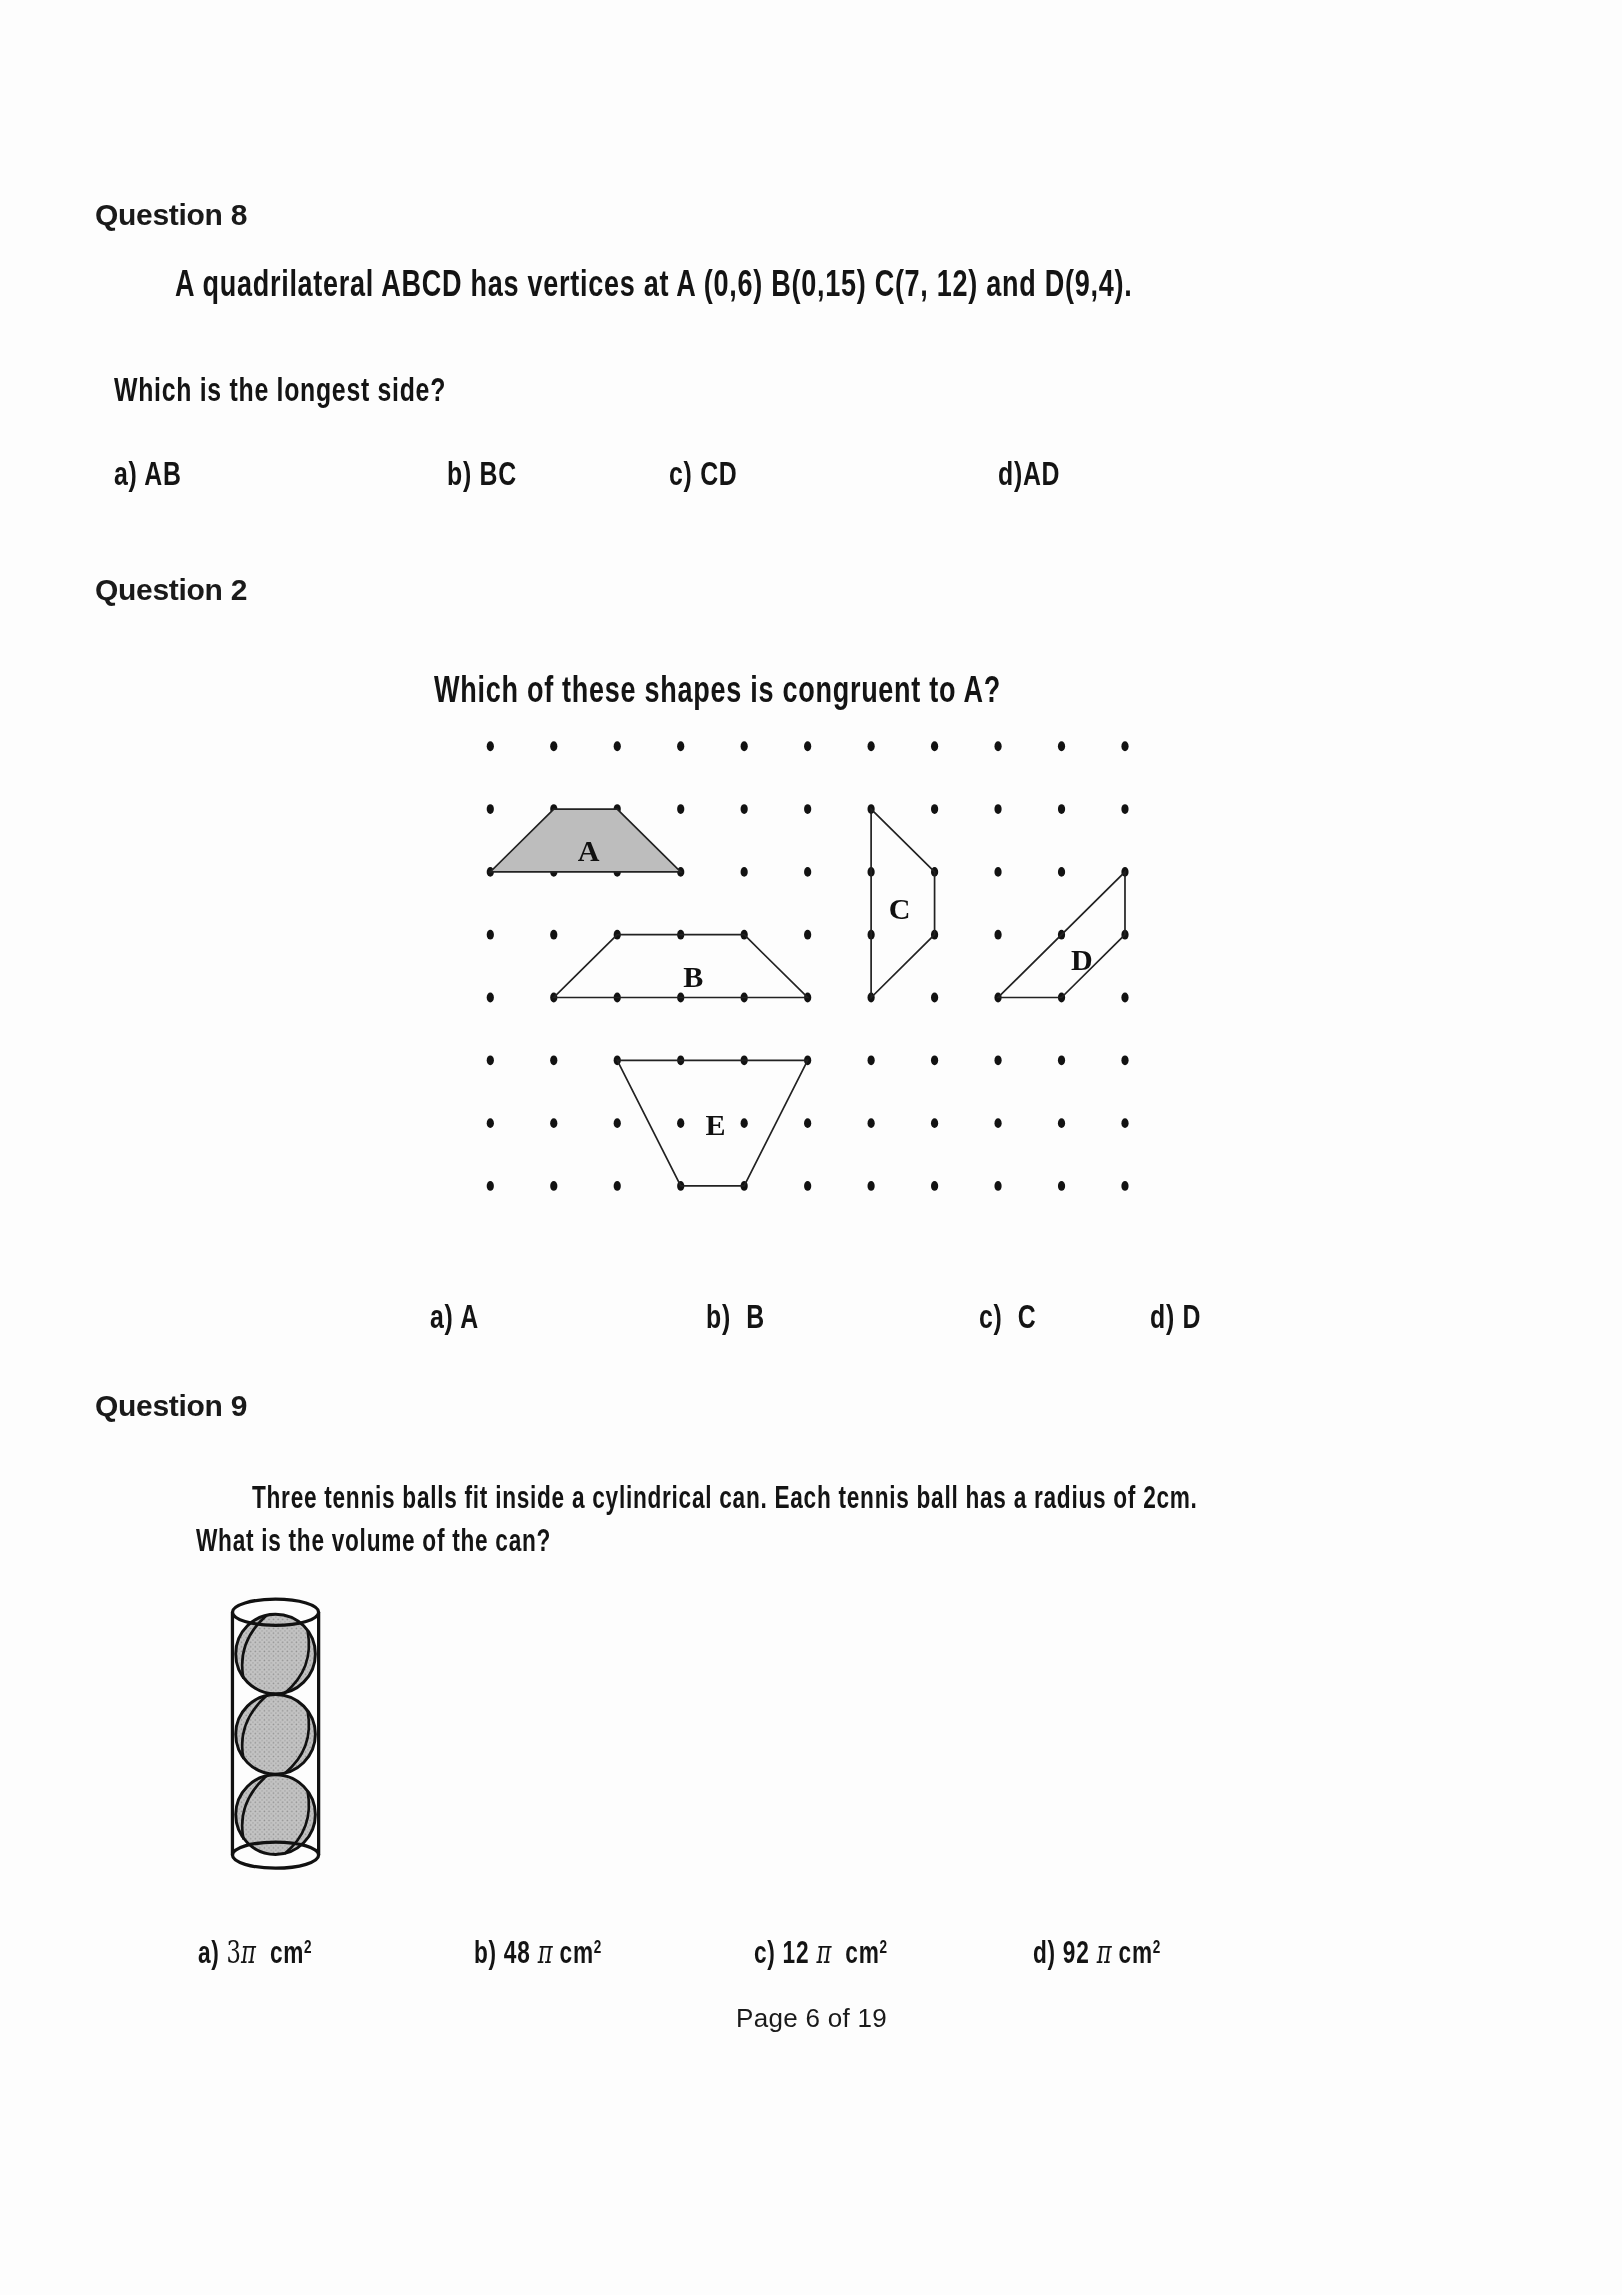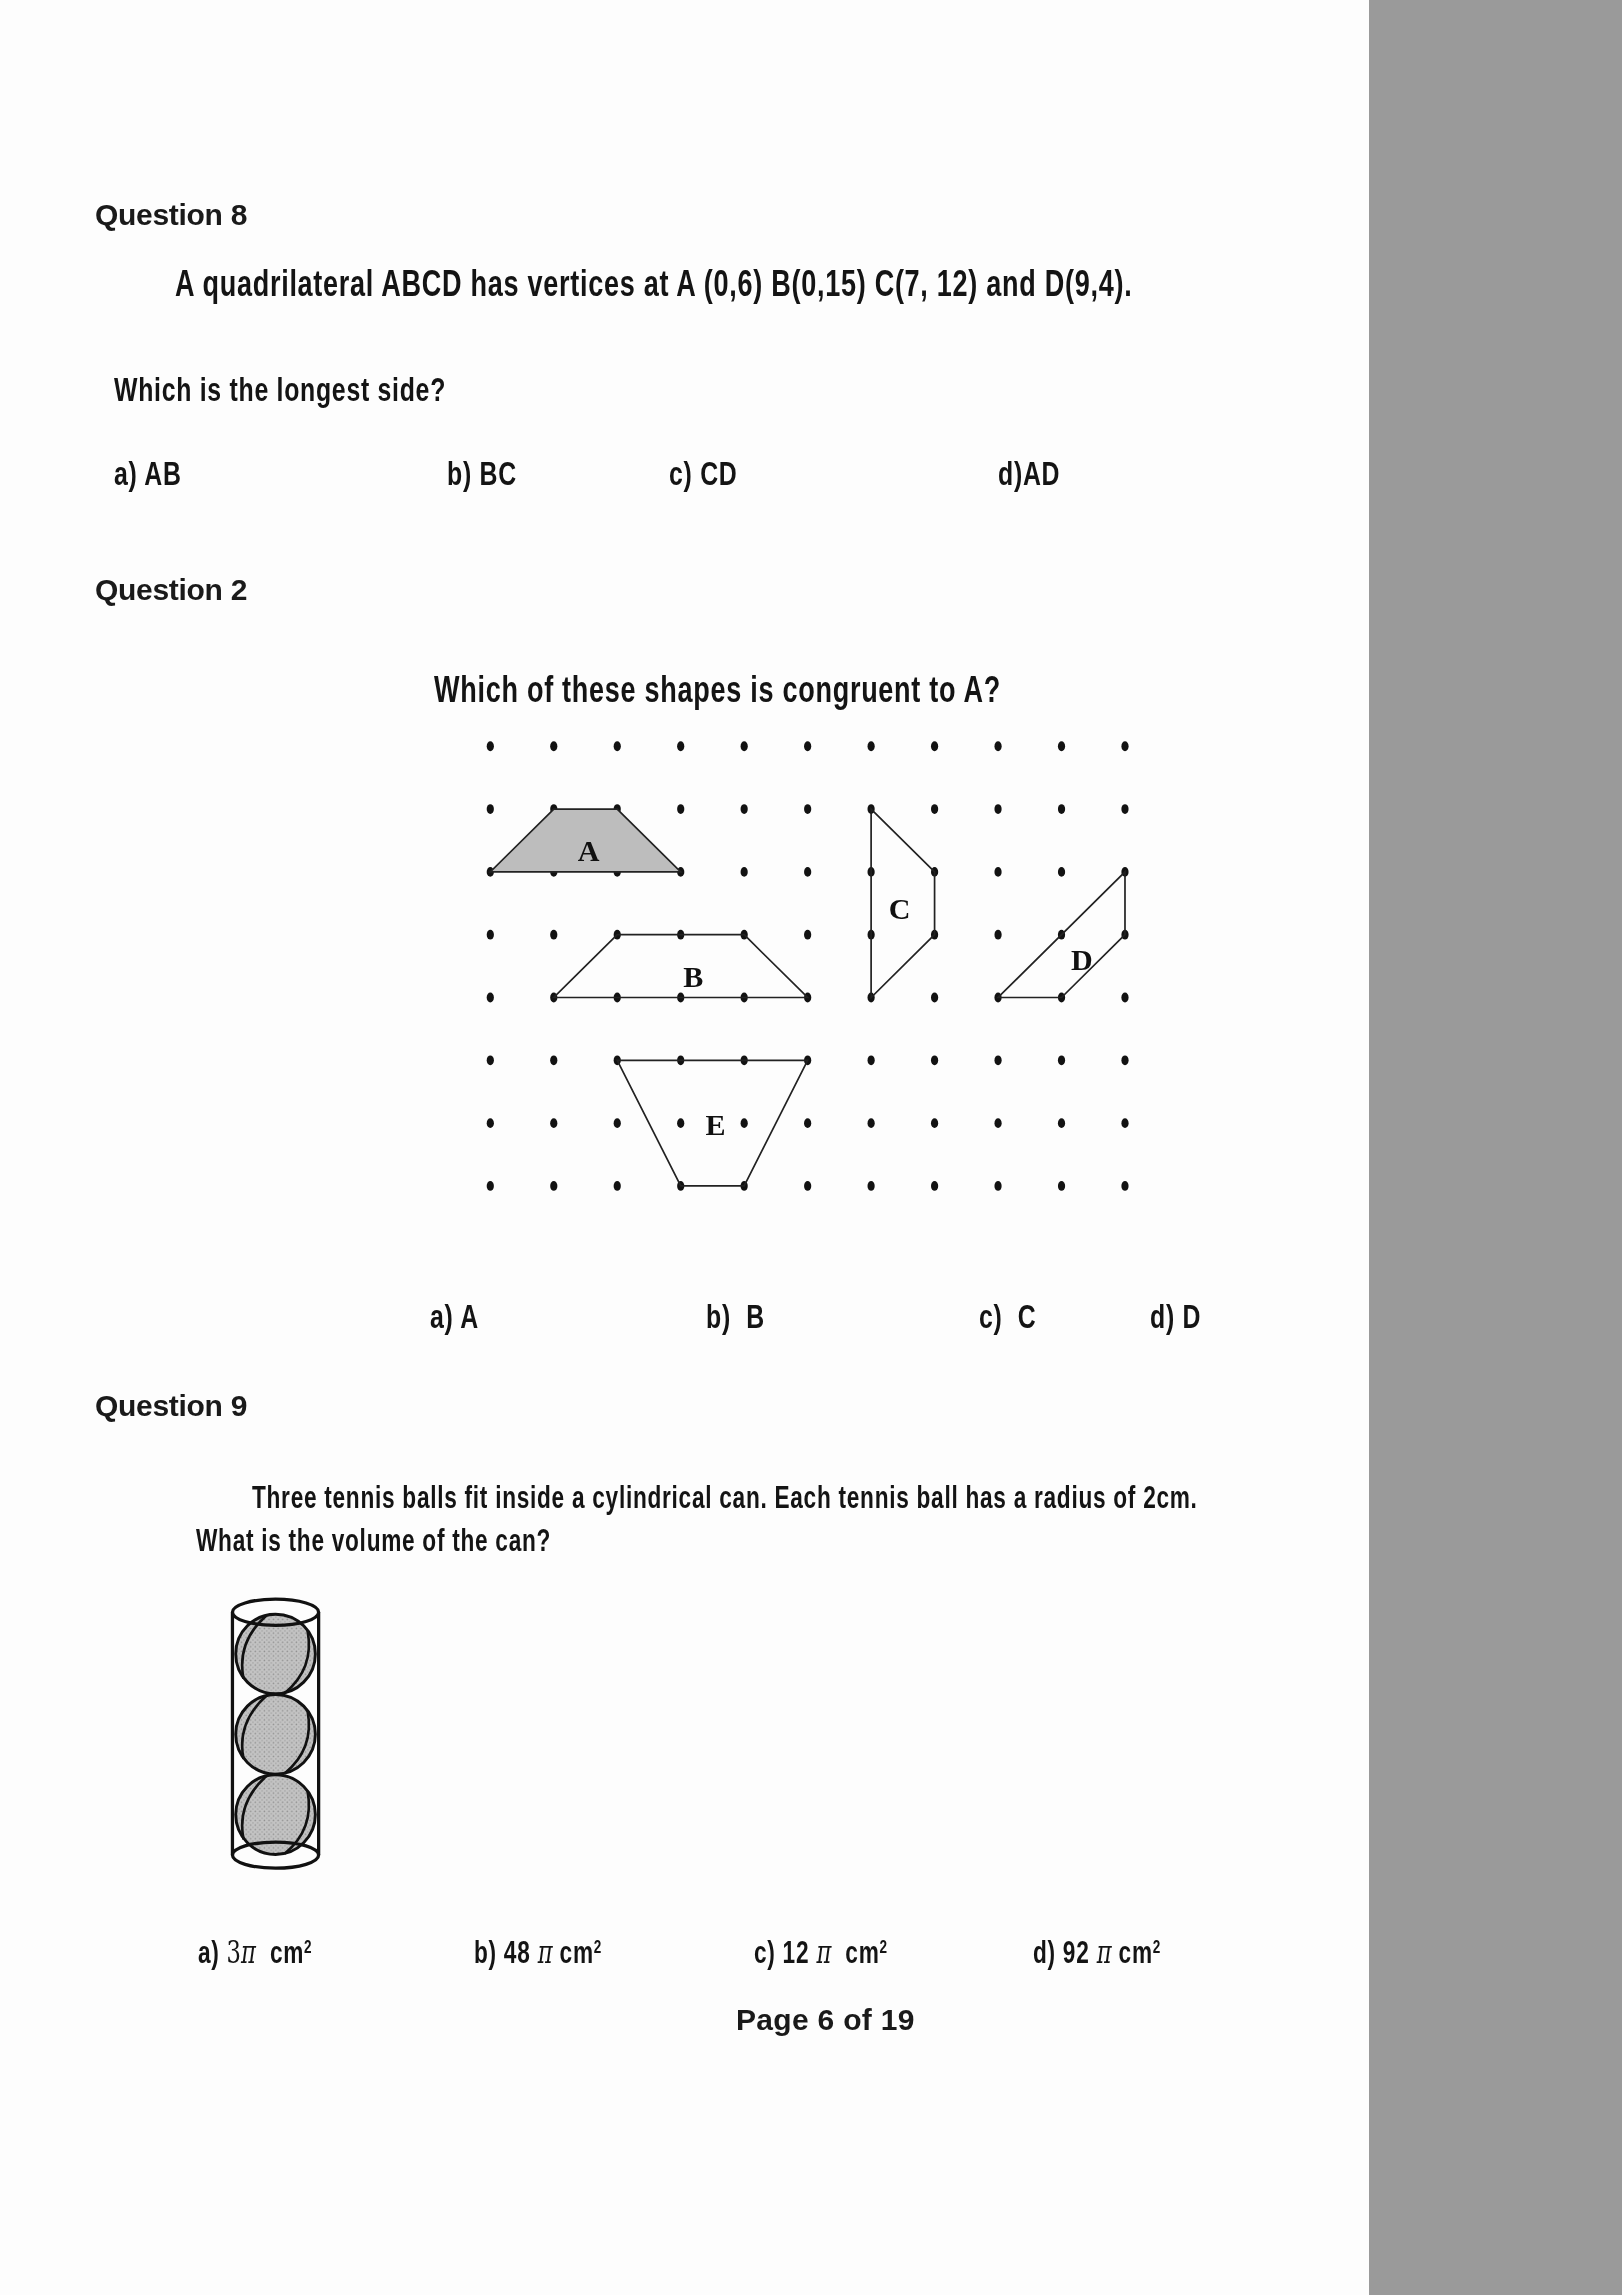--- a/index.html
+++ b/index.html
@@ -1,32 +1,32 @@
 <!DOCTYPE html>
 <html style="font-size:10.5px"><head>
 <meta charset="utf-8">
 <style>
   html,body{margin:0;padding:0;background:#9a9a9a;}
   .page{
-    position:relative;width:1369px;height:2295px;background:#fdfdfd;
+    position:relative;width:1622px;height:2295px;background:#fdfdfd;
     font-family:"Liberation Sans",sans-serif;color:#151515;overflow:hidden;
   }
   .abs{position:absolute;}
   .qheading{font-weight:700;font-size:30px;letter-spacing:-0.3px;color:#1a1a1a;}
   .cond{
     font-weight:700;white-space:pre;letter-spacing:1px;color:#141414;
     transform:scaleX(0.73);transform-origin:left top;
   }
   .s56{font-size:37px;}
   .s52{font-size:34px;}
   .s48{font-size:31px;}
   .serif-num{font-family:"DejaVu Serif","Liberation Serif",serif;font-weight:400;letter-spacing:0;}
   .pi{font-family:"DejaVu Serif","Liberation Serif",serif;font-style:italic;font-weight:400;letter-spacing:0;}
   .sup{font-size:0.60em;position:relative;top:-0.55em;font-weight:700;}
-  .footer-text{font-size:30px;font-weight:700;color:#1a1a1a;letter-spacing:0.3px;}
+  .footer-text{font-size:26px;font-weight:400;color:#1a1a1a;letter-spacing:0.3px;}
   .figlabel{
     font-family:"Liberation Serif","DejaVu Serif",serif;
     font-weight:700;font-size:46px;fill:#111;
   }
   svg{display:block;}
 </style>
 </head>
 <body>
 
 <div class="page">

